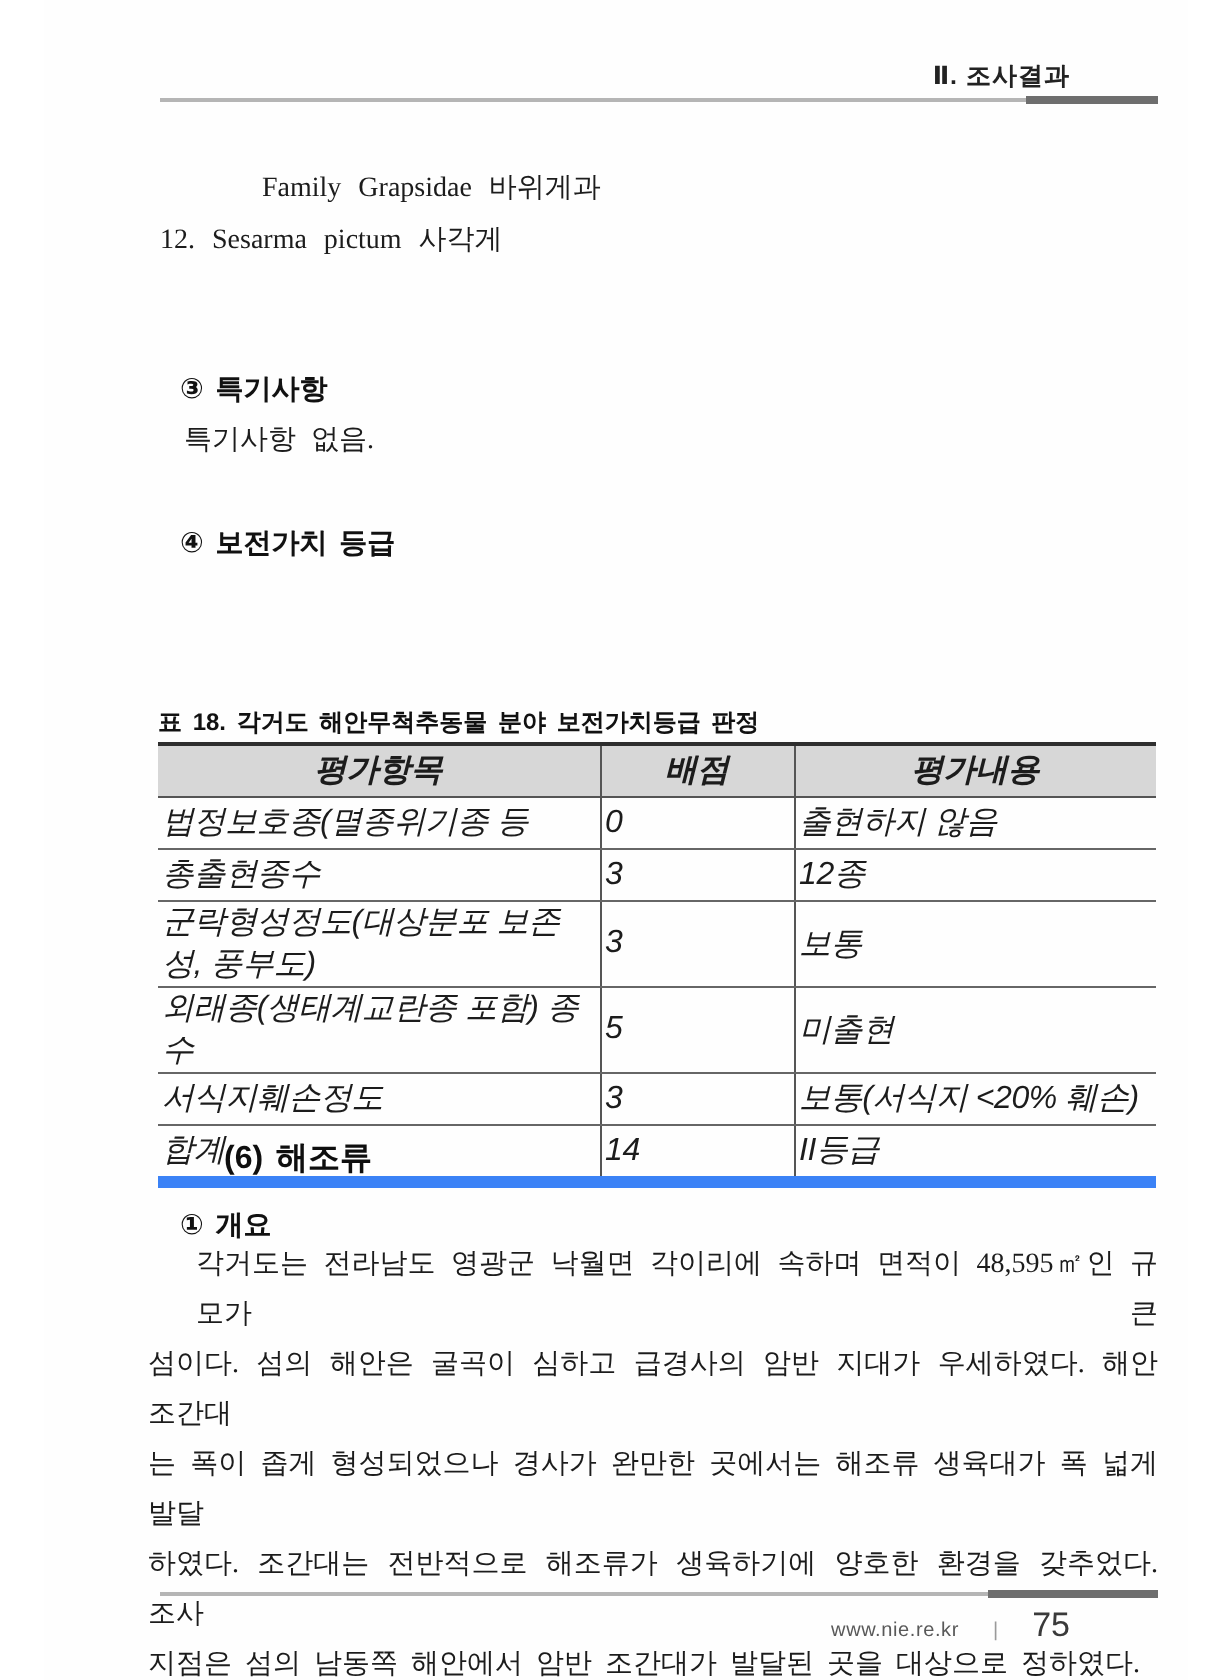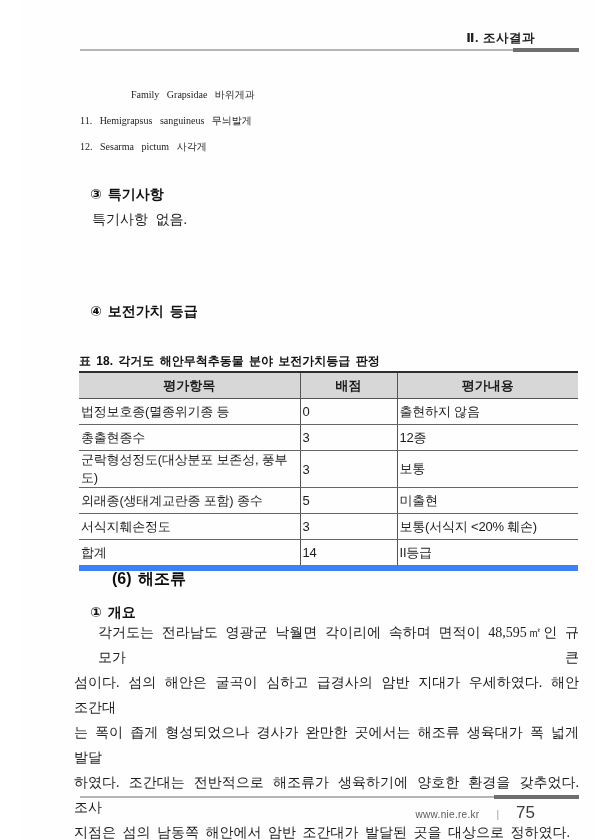--- a/index.html
+++ b/index.html
@@ -17,52 +17,52 @@
     font-size:12.5px; font-weight:600; letter-spacing:0.5px; color:#222;
   }
   .rule-light { position:absolute; height:2px; background:#b5b5b5; }
   .rule-dark  { position:absolute; height:4px; background:#6e6e6e; }
   .hdr-light { top:49px; left:58px; width:499px; }
   .hdr-dark  { top:48px; left:491px; width:66px; }
   .ftr-light { top:796px; left:58px; width:499px; }
   .ftr-dark  { top:795px; left:472px; width:85px; }
 
   
-  .taxa { position:absolute; top:82px; left:58px; font-size:10px; line-height:26px; word-spacing:5px; }
+  .taxa { position:absolute; top:82px; left:58px; font-size:14px; line-height:26px; word-spacing:5px; }
   .taxa-family { padding-left:51px; }
 
   
   .h-num {
     position:absolute;
     font-family:"Liberation Sans","DejaVu Sans",sans-serif;
     font-weight:700; font-size:14px; color:#111; word-spacing:2px;
   }
   .notes-heading { top:186px; left:68px; }
   .notes-body { position:absolute; top:211px; left:70px; font-size:14px; word-spacing:4px; }
-  .grade-heading { top:263px; left:68px;margin-top:40px; }
+  .grade-heading { top:263px; left:68px; }
 
   
   .para { position:absolute; font-size:14px; line-height:25px; word-spacing:3px; color:#1c1c1c; }
   .grade-para { top:287px; left:52px; width:505px; }
   .seaweed-para { top:620px; left:52px; width:505px; }
   .jline { text-align:justify; text-align-last:justify; }
   .fline { padding-left:24px; }
   .lline { text-align:left; text-align-last:left; }
 
   
   .tcaption {
     position:absolute; top:353px; left:57px;
     font-family:"Liberation Sans","DejaVu Sans",sans-serif;
     font-weight:700; font-size:12px; word-spacing:2px; color:#111;
   }
   .eval-table-wrap { position:absolute; top:371px; left:57px; }
   table.eval {
     border-collapse:collapse; table-layout:fixed; width:499px;
     font-family:"Liberation Sans","DejaVu Sans",sans-serif;
-    font-size:13px; color:#1c1c1c;
+    font-size:16px; color:#1c1c1c;font-style:italic;
   }
   table.eval col.c1 { width:221px; }
   table.eval col.c2 { width:97px; }
   table.eval col.c3 { width:181px; }
   table.eval th {
     background:#d7d7d7; font-weight:700; height:25px;
     border-top:2.5px solid #2e2e2e; border-bottom:1px solid #555;
     text-align:center; padding:0 2px;
   }
   table.eval td {
@@ -93,21 +93,20 @@
 <body>
 
 <div class="page">
 
   <div class="header-title">Ⅱ. 조사결과</div>
   <div class="rule-light hdr-light"></div>
   <div class="rule-dark hdr-dark"></div>
 
   <div class="taxa">
     <div class="taxa-family">Family Grapsidae 바위게과</div>
-    <div>11. Hemigrapsus sanguineus 무늬발게</div>
     <div>12. Sesarma pictum 사각게</div>
   </div>
 
   <div class="h-num notes-heading">③ 특기사항</div>
   <div class="notes-body">특기사항 없음.</div>
 
   <div class="h-num grade-heading">④ 보전가치 등급</div>
 
   <div class="tcaption">표 18. 각거도 해안무척추동물 분야 보전가치등급 판정</div>
   <div class="eval-table-wrap">

